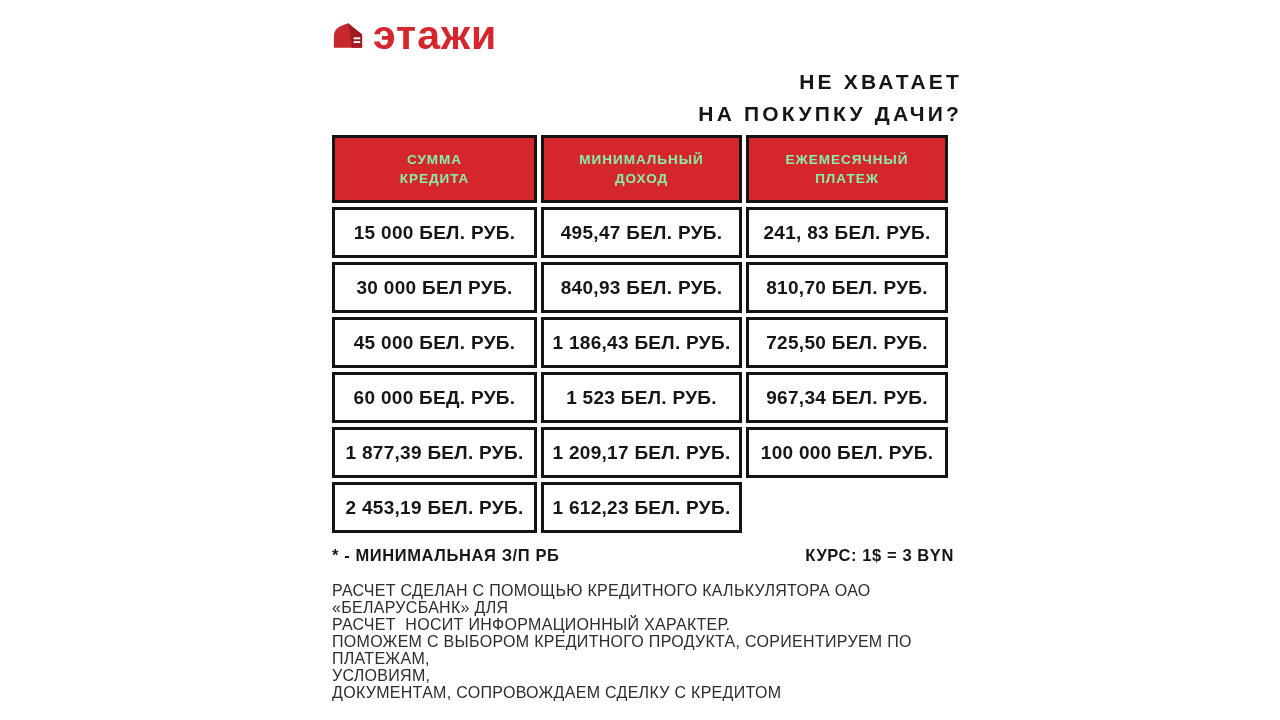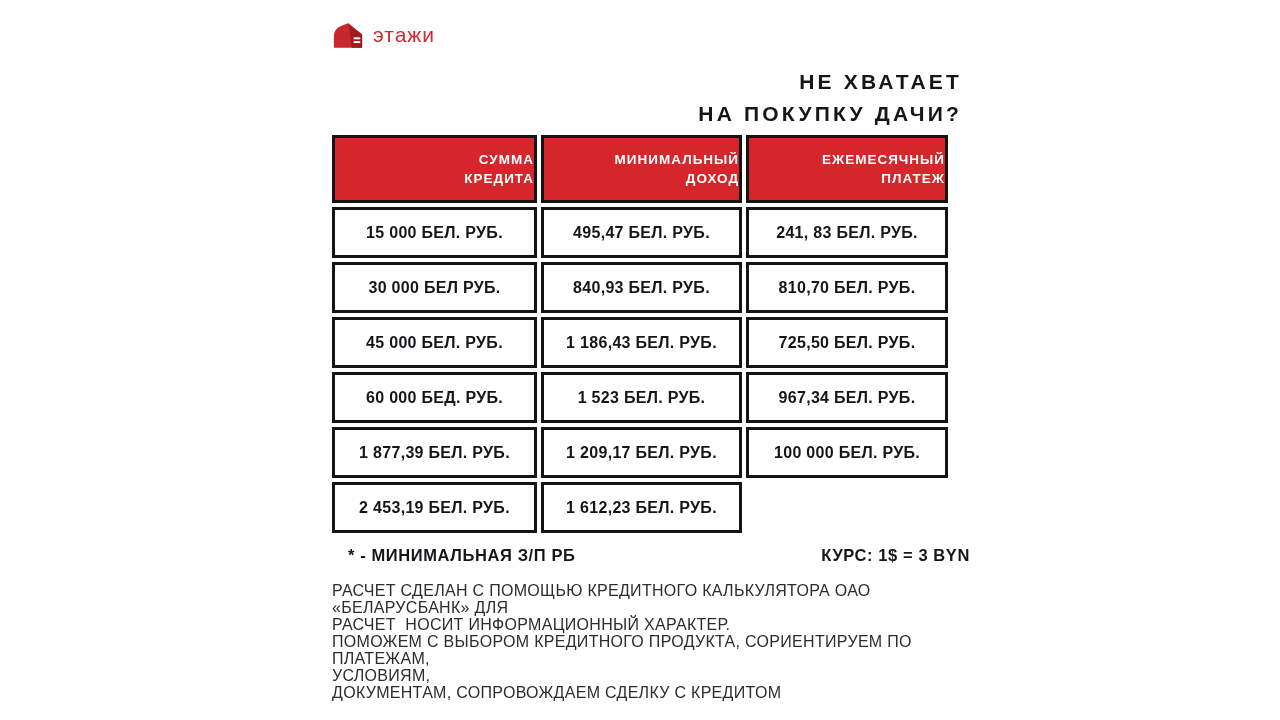--- a/index.html
+++ b/index.html
@@ -12,57 +12,56 @@
   html,body{ width:1280px; height:720px; background:#ffffff; overflow:hidden; }
   body{ font-family:"Liberation Sans", sans-serif; color:var(--ink); }
 
   .page{ position:relative; width:1280px; height:720px; background:#fff; }
   .content{ position:absolute; left:332px; top:16px; width:630px; }
 
   
   .logo-row{ display:flex; align-items:center; gap:9px; height:38px; }
   .logo-icon svg{ display:block; }
   .logo-text{
-    font-size:21px; font-weight:normal; color:var(--red);
+    font-size:41px; font-weight:bold; color:var(--red);
     letter-spacing:1px; line-height:34px;
   }
 
   
   .title{ margin-top:12px; font-size:21px; font-weight:bold;
     letter-spacing:3.2px; line-height:32px; color:var(--ink);text-align:right; }
 
   
   .loan-table{
     margin-top:5px;
     display:grid;
     grid-template-columns:205px 201px 202px;
     grid-template-rows:68px repeat(6, 51px);
     gap:4px;
     width:616px;
   }
   .cell{
     border:3px solid var(--border);
     background:#fff;
     display:flex; align-items:center; justify-content:center;
-    font-weight:bold; font-size:16px; letter-spacing:0.3px;
+    font-weight:bold; font-size:19px; letter-spacing:0.3px;
     color:var(--ink); white-space:nowrap;
   }
   .cell.head{
-    background:var(--red); color:#ffffff;
+    background:var(--red); color:#86efac;
     flex-direction:column; justify-content:center;
     font-size:13.5px; letter-spacing:1px; line-height:19px;
     text-align:center;
-    align-items:flex-end;
   }
 
   
   .notes{
     margin-top:13px; width:622px;
     display:flex; justify-content:space-between; align-items:baseline;
-    font-weight:bold; font-size:16.5px; letter-spacing:0.6px; color:var(--ink);margin-left:16px;
+    font-weight:bold; font-size:16.5px; letter-spacing:0.6px; color:var(--ink);
   }
 
   
   .disclaimer{ margin-top:17px; width:630px; }
   .disclaimer div{
     font-size:16px; line-height:17px; letter-spacing:0.3px;
     color:var(--gray); white-space:pre-wrap;
   }
 </style>
 </head>

